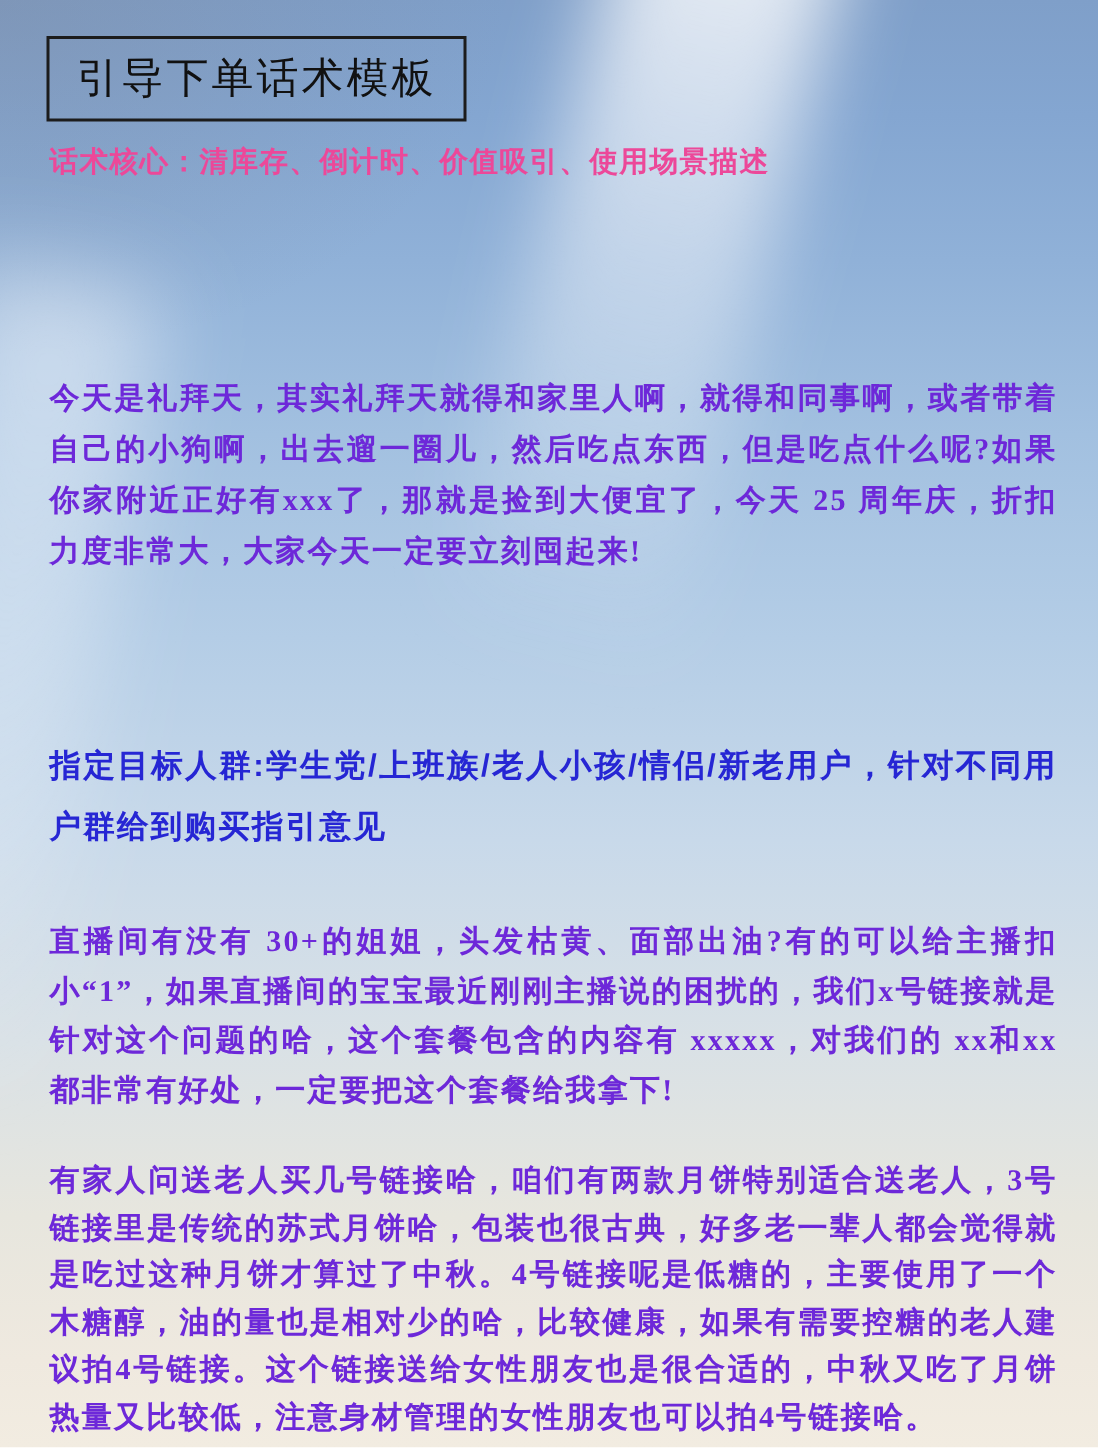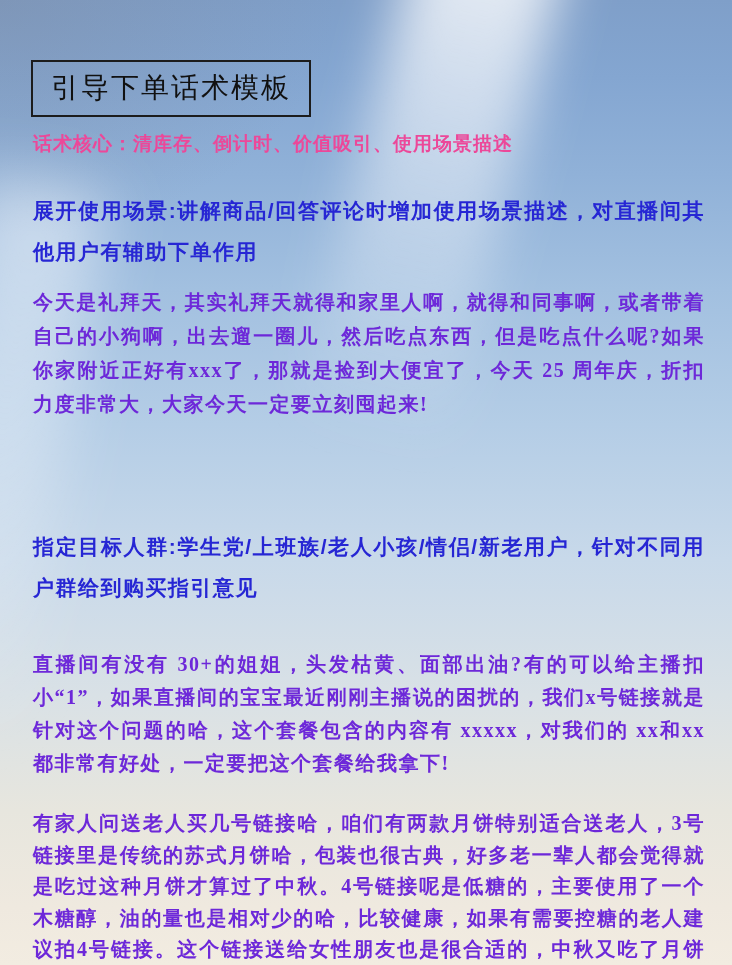--- a/index.html
+++ b/index.html
@@ -55,21 +55,20 @@
     background: linear-gradient(to bottom,
       rgba(255,255,255,0.50) 0%,
       rgba(255,255,255,0.30) 50%,
       rgba(255,255,255,0.0) 100%);
     filter: blur(30px);
   }
 
   .content {
     position: absolute;
     inset: 0;
-    margin-top: 36px;
   }
   .block {
     position: absolute;
     left: 33px;
     right: 27px;
   }
 
   .title-box {
     top: 24px;
     display: inline-block;
@@ -126,21 +125,20 @@
 <div class="beam-left"></div>
 
 <div class="content">
 
   <div class="block title-box">
     <span>引导下单话术模板</span>
   </div>
 
   <div class="block subtitle">话术核心：清库存、倒计时、价值吸引、使用场景描述</div>
 
-  <div class="block highlight hl-1">展开使用场景:讲解商品/回答评论时增加使用场景描述，对直播间其他用户有辅助下单作用</div>
 
   <div class="block para p-1">今天是礼拜天，其实礼拜天就得和家里人啊，就得和同事啊，或者带着自己的小狗啊，出去遛一圈儿，然后吃点东西，但是吃点什么呢?如果你家附近正好有xxx了，那就是捡到大便宜了，今天 25 周年庆，折扣力度非常大，大家今天一定要立刻囤起来!</div>
 
 
   <div class="block highlight hl-2">指定目标人群:学生党/上班族/老人小孩/情侣/新老用户，针对不同用户群给到购买指引意见</div>
 
   <div class="block para p-3">直播间有没有 30+的姐姐，头发枯黄、面部出油?有的可以给主播扣小“1”，如果直播间的宝宝最近刚刚主播说的困扰的，我们x号链接就是针对这个问题的哈，这个套餐包含的内容有 xxxxx，对我们的 xx和xx都非常有好处，一定要把这个套餐给我拿下!</div>
 
   <div class="block para p-4">有家人问送老人买几号链接哈，咱们有两款月饼特别适合送老人，3号链接里是传统的苏式月饼哈，包装也很古典，好多老一辈人都会觉得就是吃过这种月饼才算过了中秋。4号链接呢是低糖的，主要使用了一个木糖醇，油的量也是相对少的哈，比较健康，如果有需要控糖的老人建议拍4号链接。这个链接送给女性朋友也是很合适的，中秋又吃了月饼热量又比较低，注意身材管理的女性朋友也可以拍4号链接哈。</div>
 

